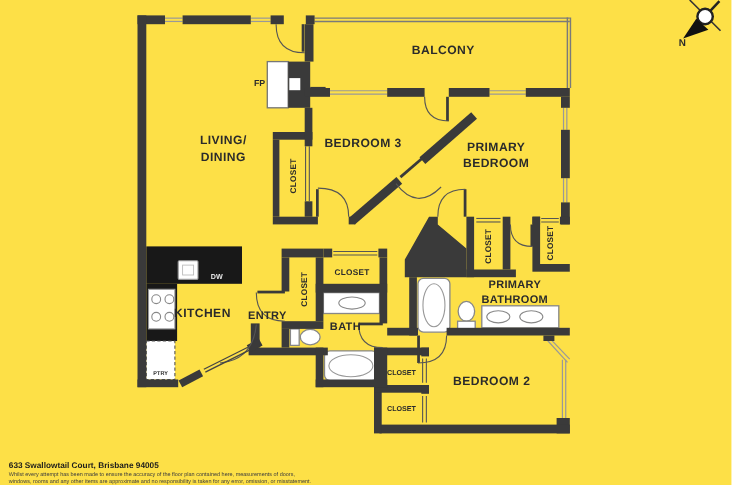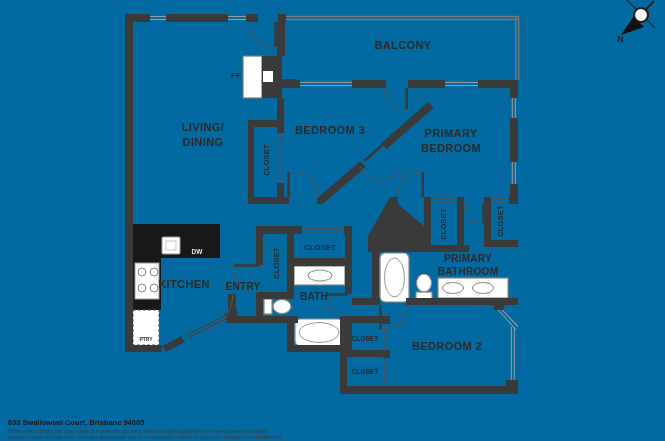--- a/index.html
+++ b/index.html
@@ -1,16 +1,16 @@
 <!DOCTYPE html>
 <html><head>
 <meta charset="utf-8">
 <style>
   html,body{margin:0;padding:0;background:#fff;}
-  .page{position:relative;width:665px;height:441px;background:#0369a1;overflow:hidden;
+  .page{position:relative;width:665px;height:441px;background:#fde047;overflow:hidden;
         font-family:"Liberation Sans", sans-serif;}
   svg text{font-family:"Liberation Sans", sans-serif;fill:#2b2b2b;}
   .room-label{font-size:11px;font-weight:bold;letter-spacing:.4px;}
   .small-label{font-size:10px;font-weight:bold;letter-spacing:.3px;}
   .closet-label{font-size:7.5px;font-weight:bold;letter-spacing:.2px;}
   .closet-label-sm{font-size:6.5px;font-weight:bold;}
   .tiny-label{font-size:8px;font-weight:bold;}
   .micro-label{font-size:5px;font-weight:bold;}
   .dw-label{font-size:6.5px;font-weight:bold;fill:#e6e6e6;}
   .north-label{font-size:9px;font-weight:bold;}

